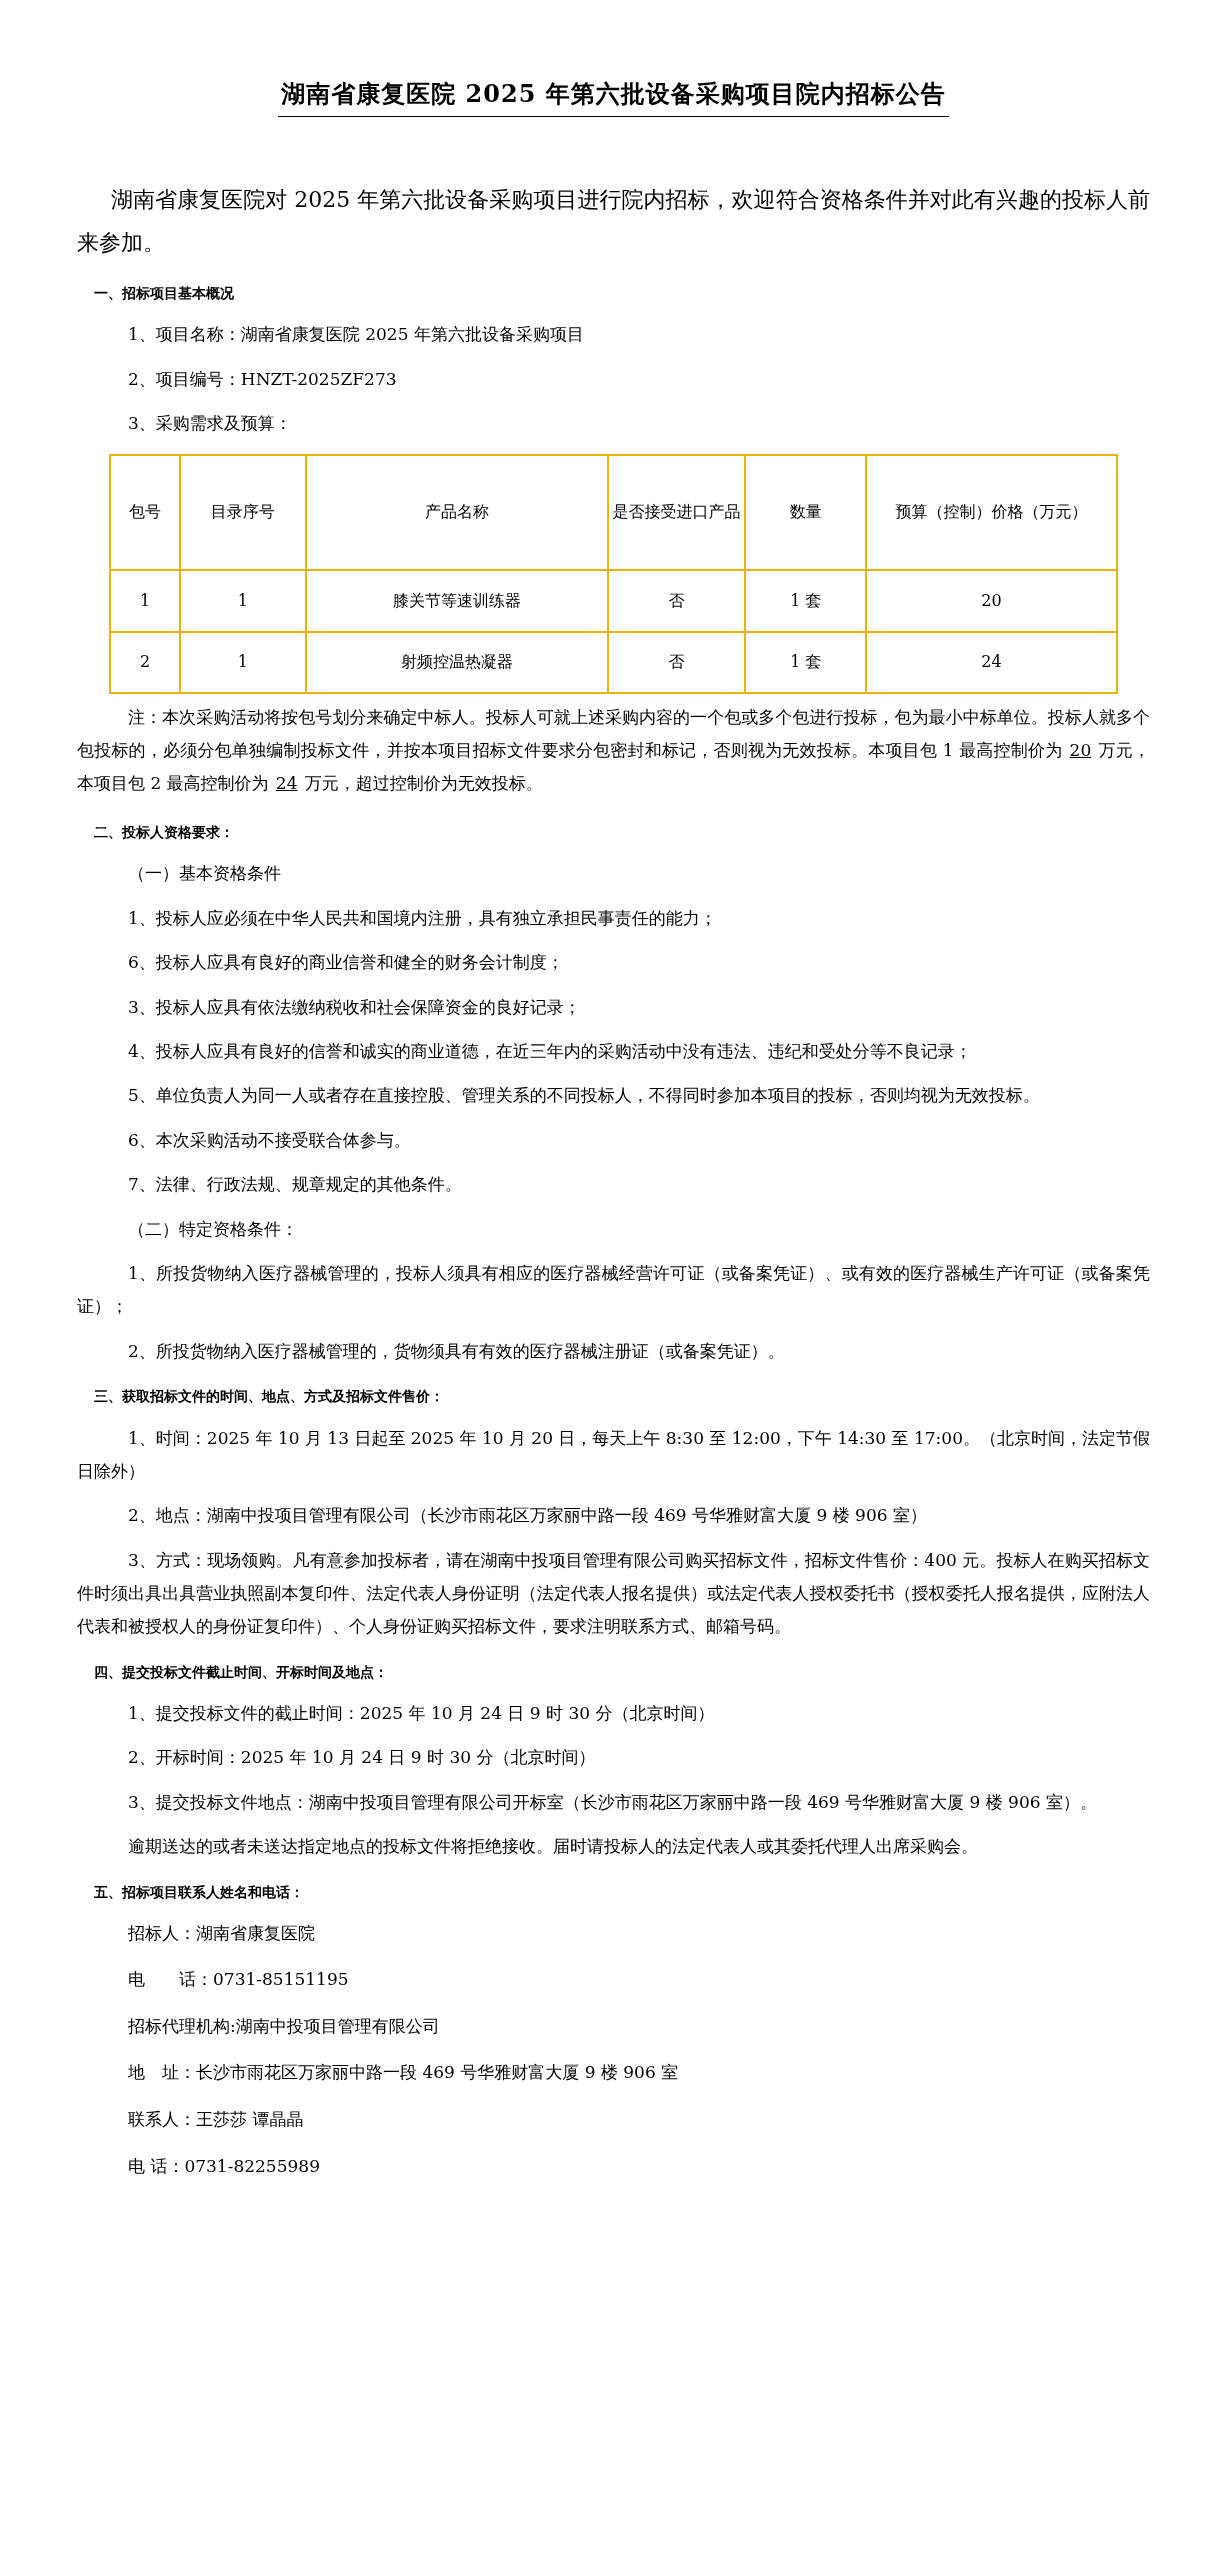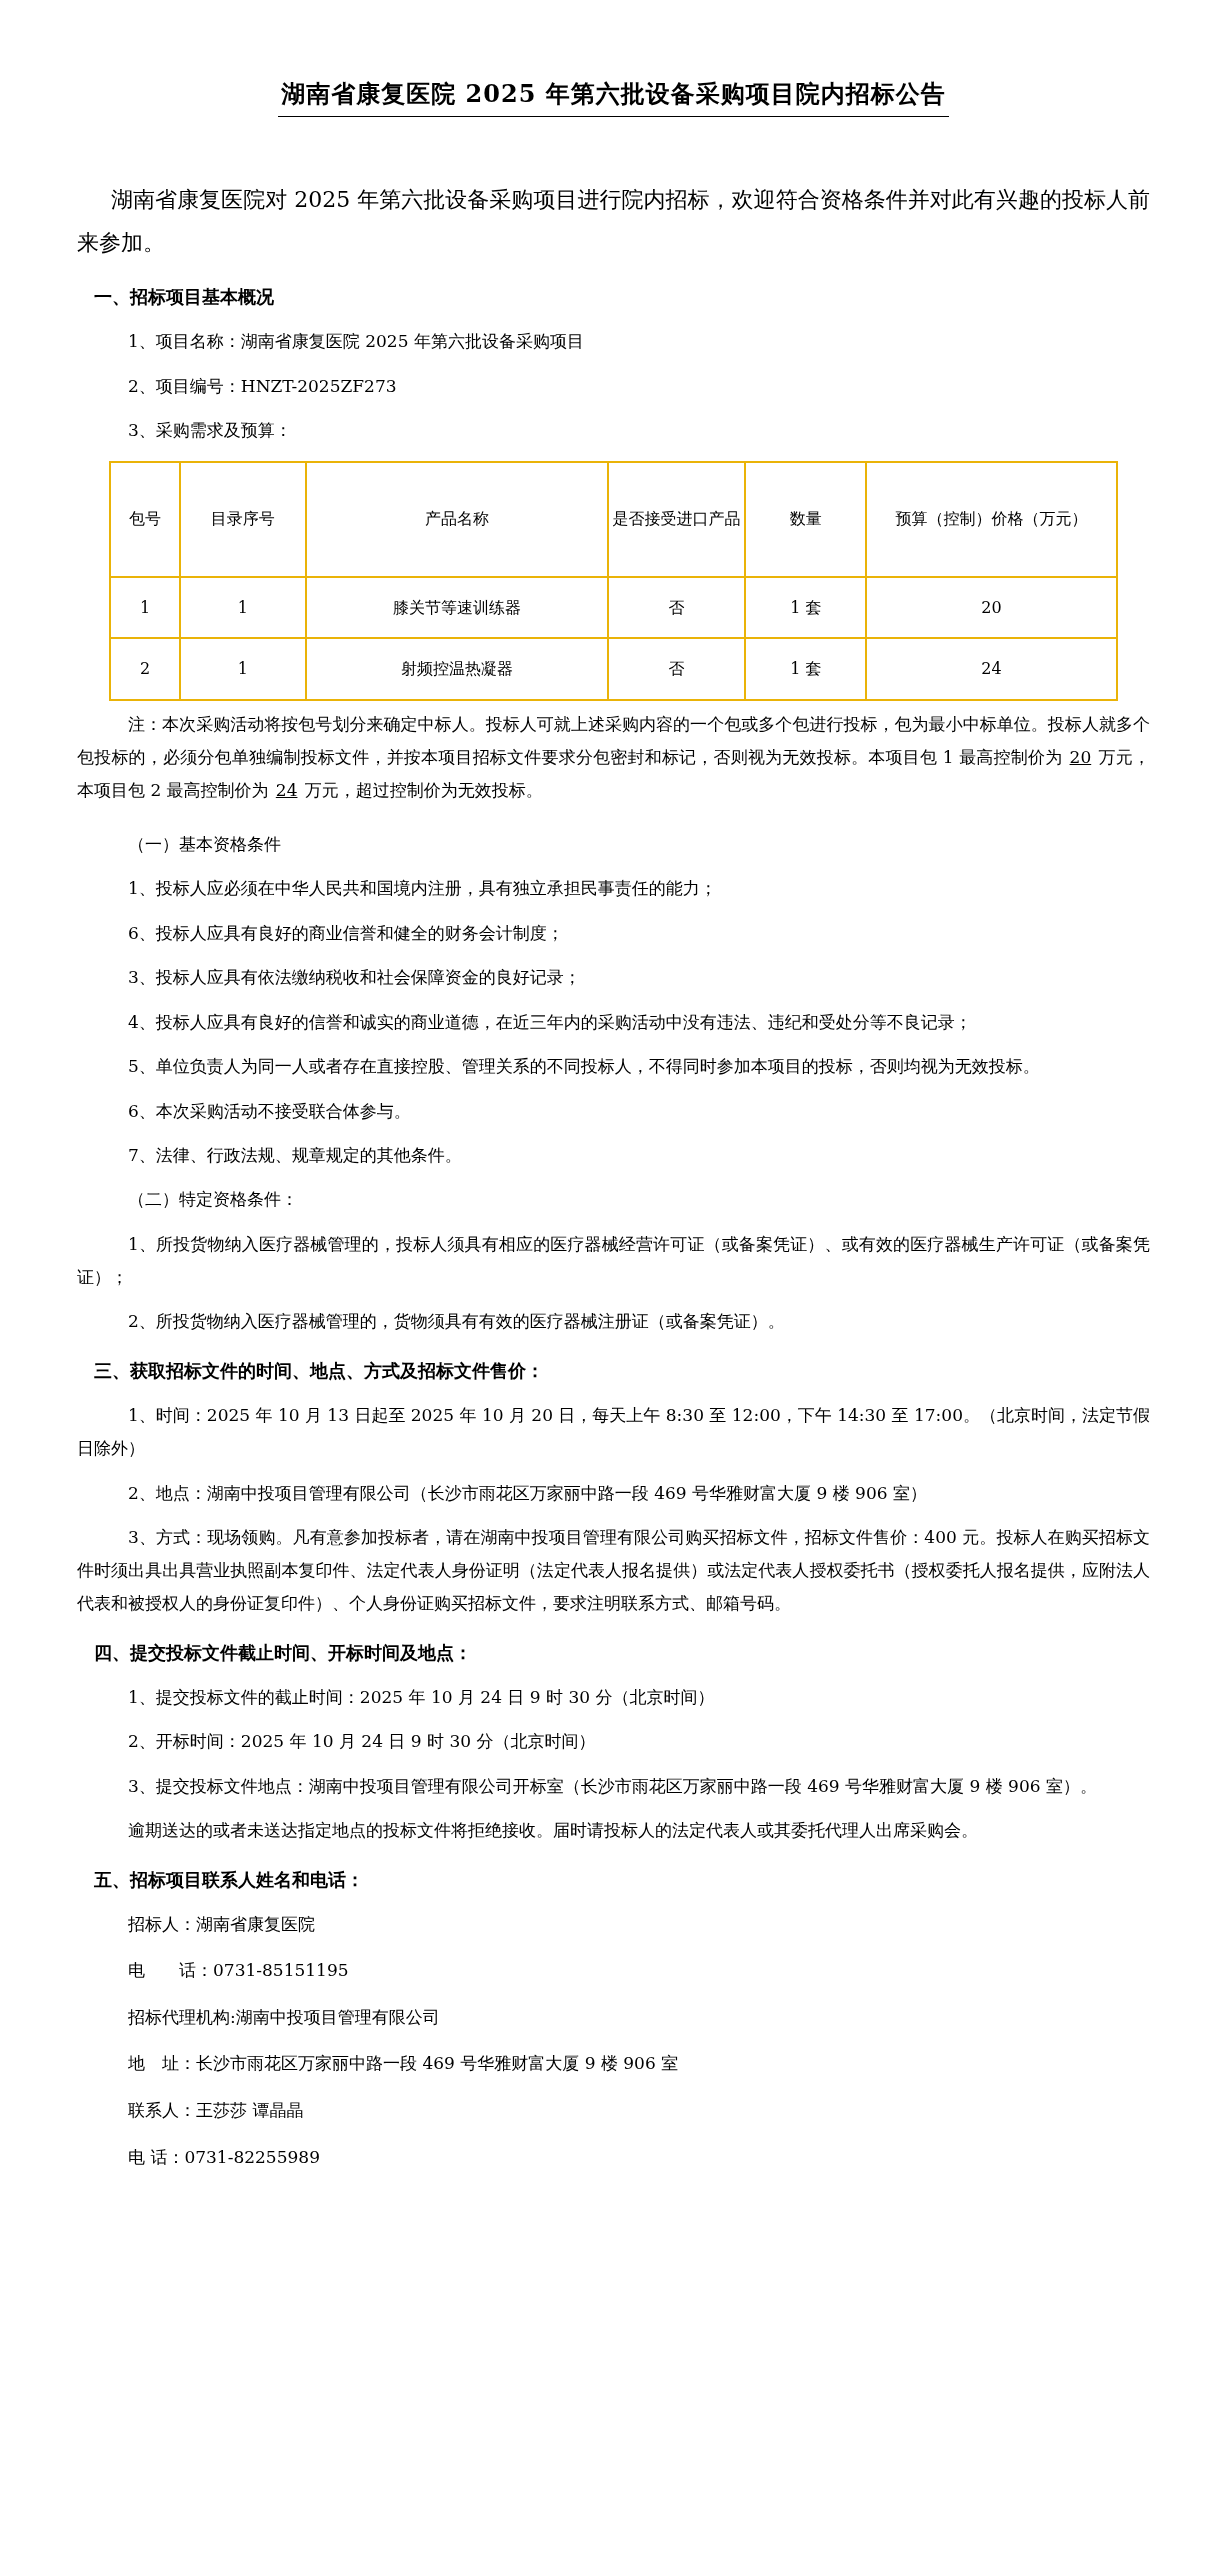--- a/index.html
+++ b/index.html
@@ -34,21 +34,21 @@
   }
   p {
     margin:0 0 13.4px 0;
     font-size:22px;
     line-height:1.95;
     text-align:justify;
     text-justify:inter-ideograph;
   }
   .indent2 { text-indent:34px; }
   .section-head {
-    font-size:18px;
+    font-size:14px;
     font-weight:bold;
     margin:17.5px 0 12.4px 0;
     text-indent:17px;
     line-height:1.7;
   }
   .sub-item {
     font-size:17px;
     line-height:1.95;
     margin:0 0 11.3px 0;
     text-indent:51px;
@@ -138,20 +138,21 @@
         <td>射频控温热凝器</td>
         <td>否</td>
         <td>1 套</td>
         <td>24</td>
       </tr>
     </tbody>
   </table>
 
   <p class="note"><span>注：本次采购活动将按包号划分来确定中标人。投标人可就上述采购内容的一个包或多个包进行投标，包为最小中标单位。投标人就多个包投标的，必须分包单独编制投标文件，并按本项目招标文件要求分包密封和标记，否则视为无效投标。本项目包 1 最高控制价为</span><u class="blank">20</u><span>万元，本项目包 2 最高控制价为</span><u class="blank">24</u><span>万元，超过控制价为无效投标。</span></p>
 
+  <div class="section-head">二、投标人资格要求：</div>
   <p class="sub-item">（一）基本资格条件</p>
   <p class="sub-item">1、投标人应必须在中华人民共和国境内注册，具有独立承担民事责任的能力；</p>
   <p class="sub-item">6、投标人应具有良好的商业信誉和健全的财务会计制度；</p>
   <p class="sub-item">3、投标人应具有依法缴纳税收和社会保障资金的良好记录；</p>
   <p class="sub-item">4、投标人应具有良好的信誉和诚实的商业道德，在近三年内的采购活动中没有违法、违纪和受处分等不良记录；</p>
   <p class="sub-item">5、单位负责人为同一人或者存在直接控股、管理关系的不同投标人，不得同时参加本项目的投标，否则均视为无效投标。</p>
   <p class="sub-item">6、本次采购活动不接受联合体参与。</p>
   <p class="sub-item">7、法律、行政法规、规章规定的其他条件。</p>
   <p class="sub-item">（二）特定资格条件：</p>
   <p class="sub-item">1、所投货物纳入医疗器械管理的，投标人须具有相应的医疗器械经营许可证（或备案凭证）、或有效的医疗器械生产许可证（或备案凭证）；</p>

